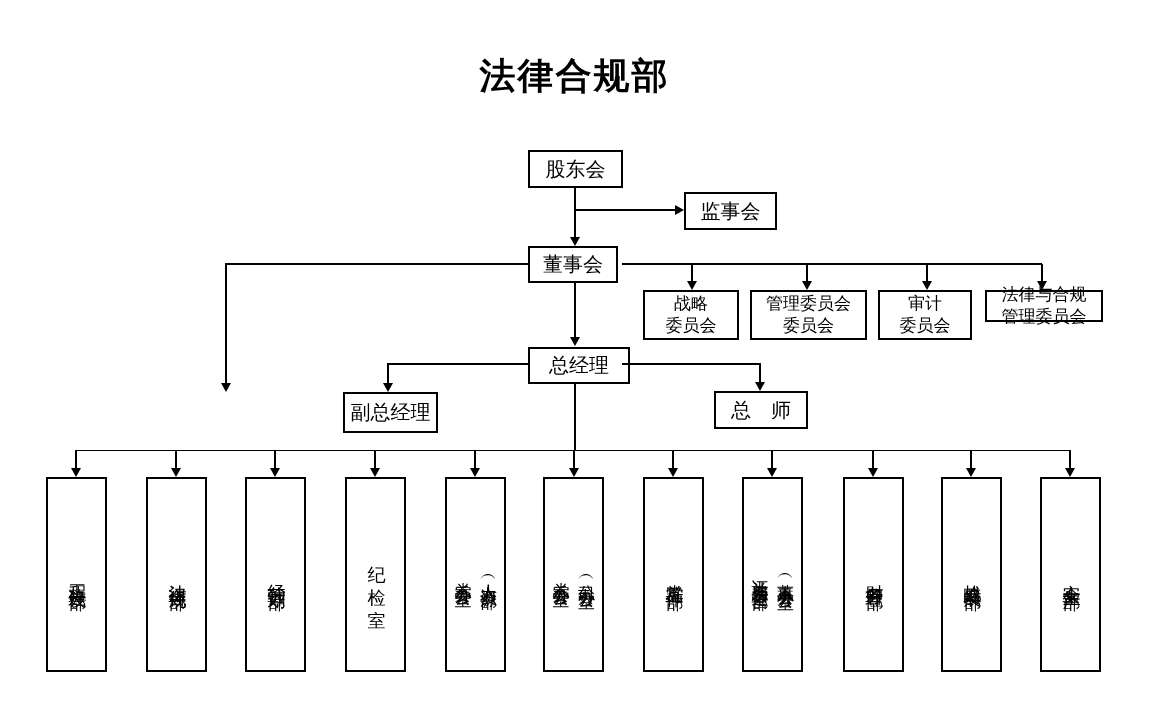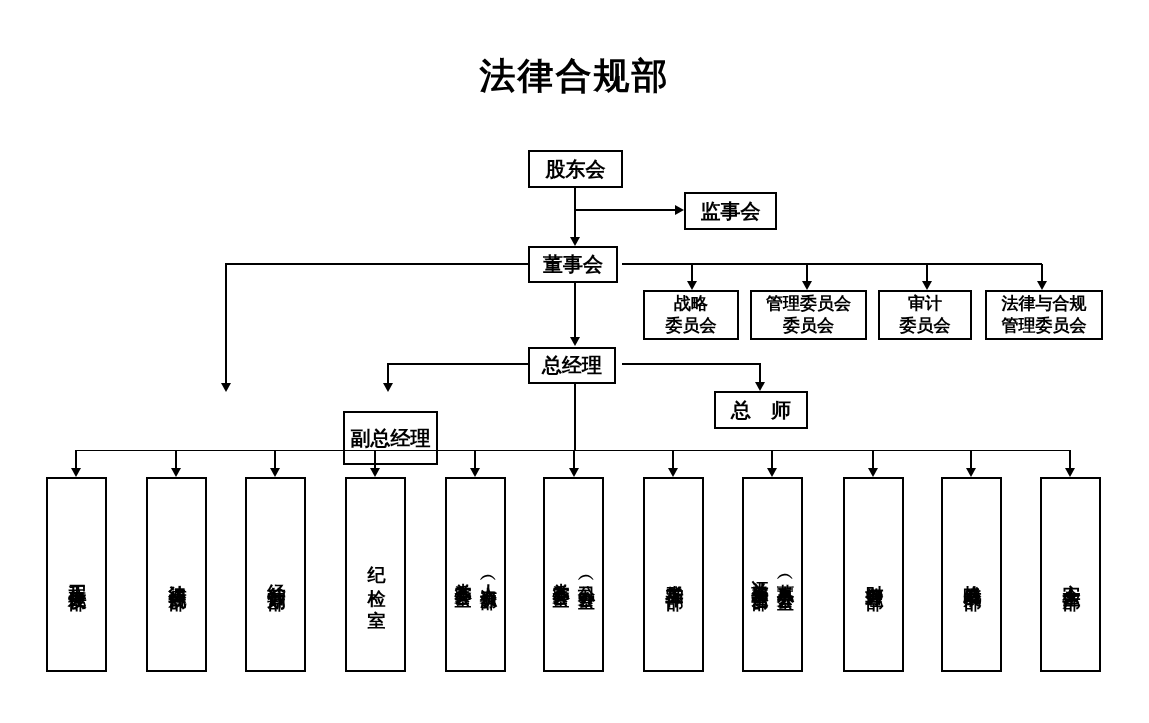--- a/index.html
+++ b/index.html
@@ -9,21 +9,21 @@
     font-family:"Liberation Sans","DejaVu Sans",sans-serif;color:#000;
     overflow:hidden;
   }
   .title{
     position:absolute;left:0;top:52px;width:1149px;text-align:center;
     font-size:36px;font-weight:700;letter-spacing:2px;
   }
   .box{
     position:absolute;box-sizing:border-box;border:2px solid #000;background:#fff;
     display:flex;align-items:center;justify-content:center;text-align:center;
-    font-weight:700;white-space:pre-line;line-height:1.25;
+    font-weight:400;white-space:pre-line;line-height:1.25;
   }
   .hbox{font-size:20px;}
   .cbox{font-size:17px;line-height:1.3;}
   .vbox{
     writing-mode:vertical-rl;font-size:18px;letter-spacing:2px;line-height:1.55;
   }
   .vbox.two{font-size:17px;letter-spacing:2px;line-height:1.5;}
   .hl{position:absolute;height:1.5px;background:#000;}
   .vl{position:absolute;width:1.5px;background:#000;}
   .ah-d{position:absolute;width:0;height:0;border-left:5px solid transparent;border-right:5px solid transparent;border-top:9px solid #000;}
@@ -32,31 +32,31 @@
 </head>
 <body>
 
 <div id="canvas">
 
   <div class="title">法律合规部</div>
 
   <div class="box hbox" style="left:528px;top:150px;width:95px;height:38px">股东会</div>
   <div class="box hbox" style="left:684px;top:192px;width:93px;height:38px">监事会</div>
   <div class="box hbox" style="left:528px;top:246px;width:90px;height:37px">董事会</div>
-  <div class="box hbox" style="left:528px;top:347px;width:88px;height:37px">总经理</div>
-  <div class="box hbox" style="left:343px;top:411px;width:95px;height:54px">副总经理</div>
+  <div class="box hbox" style="left:528px;top:347px;width:102px;height:37px">总经理</div>
+  <div class="box hbox" style="left:343px;top:392px;width:95px;height:41px">副总经理</div>
   <div class="box hbox" style="left:714px;top:391px;width:94px;height:38px">总　师</div>
 
   <div class="box cbox" style="left:643px;top:290px;width:96px;height:50px">战略
 委员会</div>
   <div class="box cbox" style="left:750px;top:290px;width:117px;height:50px">管理委员会
 委员会</div>
   <div class="box cbox" style="left:878px;top:290px;width:94px;height:50px">审计
 委员会</div>
-  <div class="box cbox" style="left:985px;top:290px;width:118px;height:50px">法律与合规
+  <div class="box cbox" style="left:985px;top:290px;width:118px;height:32px">法律与合规
 管理委员会</div>
 
   <div class="box vbox" style="left:46px;top:477px;width:61px;height:195px">工程建设部</div>
   <div class="box vbox" style="left:146px;top:477px;width:61px;height:195px">法律合规部</div>
   <div class="box vbox" style="left:245px;top:477px;width:61px;height:195px">经营计划部</div>
   <div class="box vbox" style="left:345px;top:477px;width:61px;height:195px">纪　检　室</div>
   <div class="box vbox two" style="left:445px;top:477px;width:61px;height:195px">（人力资源部
 党委办公室）</div>
   <div class="box vbox two" style="left:543px;top:477px;width:61px;height:195px">（公司办公室
 党委办公室）</div>

